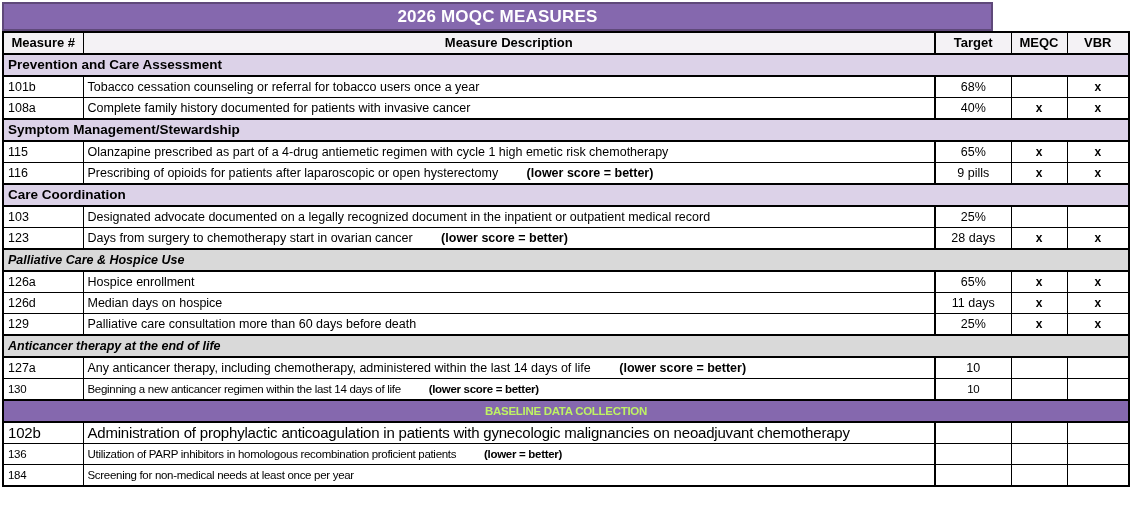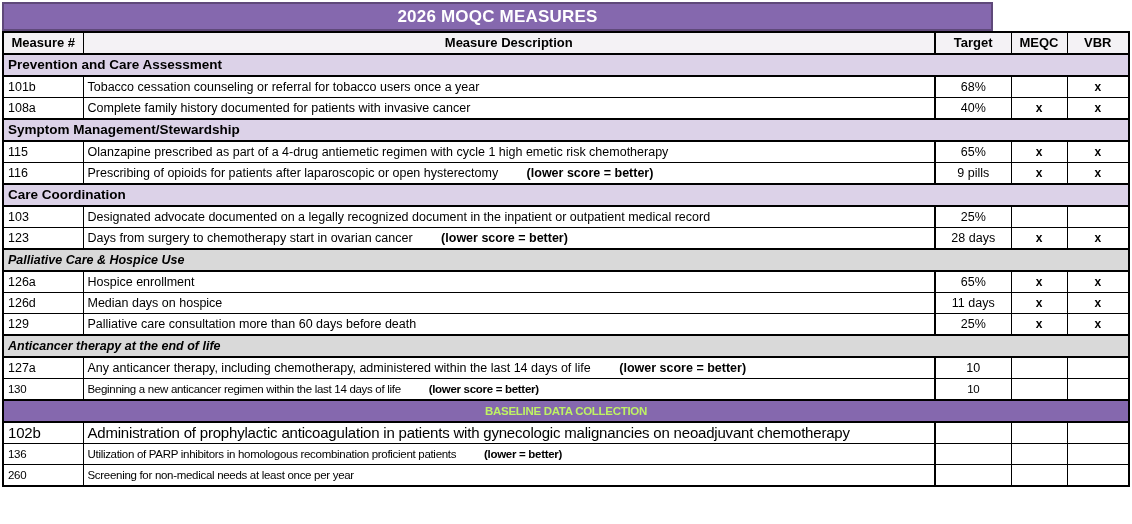--- a/index.html
+++ b/index.html
@@ -221,20 +221,20 @@
         <td class="x-mark"></td>
       </tr>
       <tr class="measure-row">
         <td>136</td>
         <td><span>Utilization of PARP inhibitors in homologous recombination proficient patients </span><span class="bold-suffix">(lower = better)</span></td>
         <td class="center col-target"></td>
         <td class="x-mark"></td>
         <td class="x-mark"></td>
       </tr>
       <tr class="measure-row">
-        <td>260</td>
+        <td>184</td>
         <td><span>Screening for non-medical needs at least once per year</span></td>
         <td class="center col-target"></td>
         <td class="x-mark"></td>
         <td class="x-mark"></td>
       </tr>
     </tbody>
 </table>
 
 </body></html>

